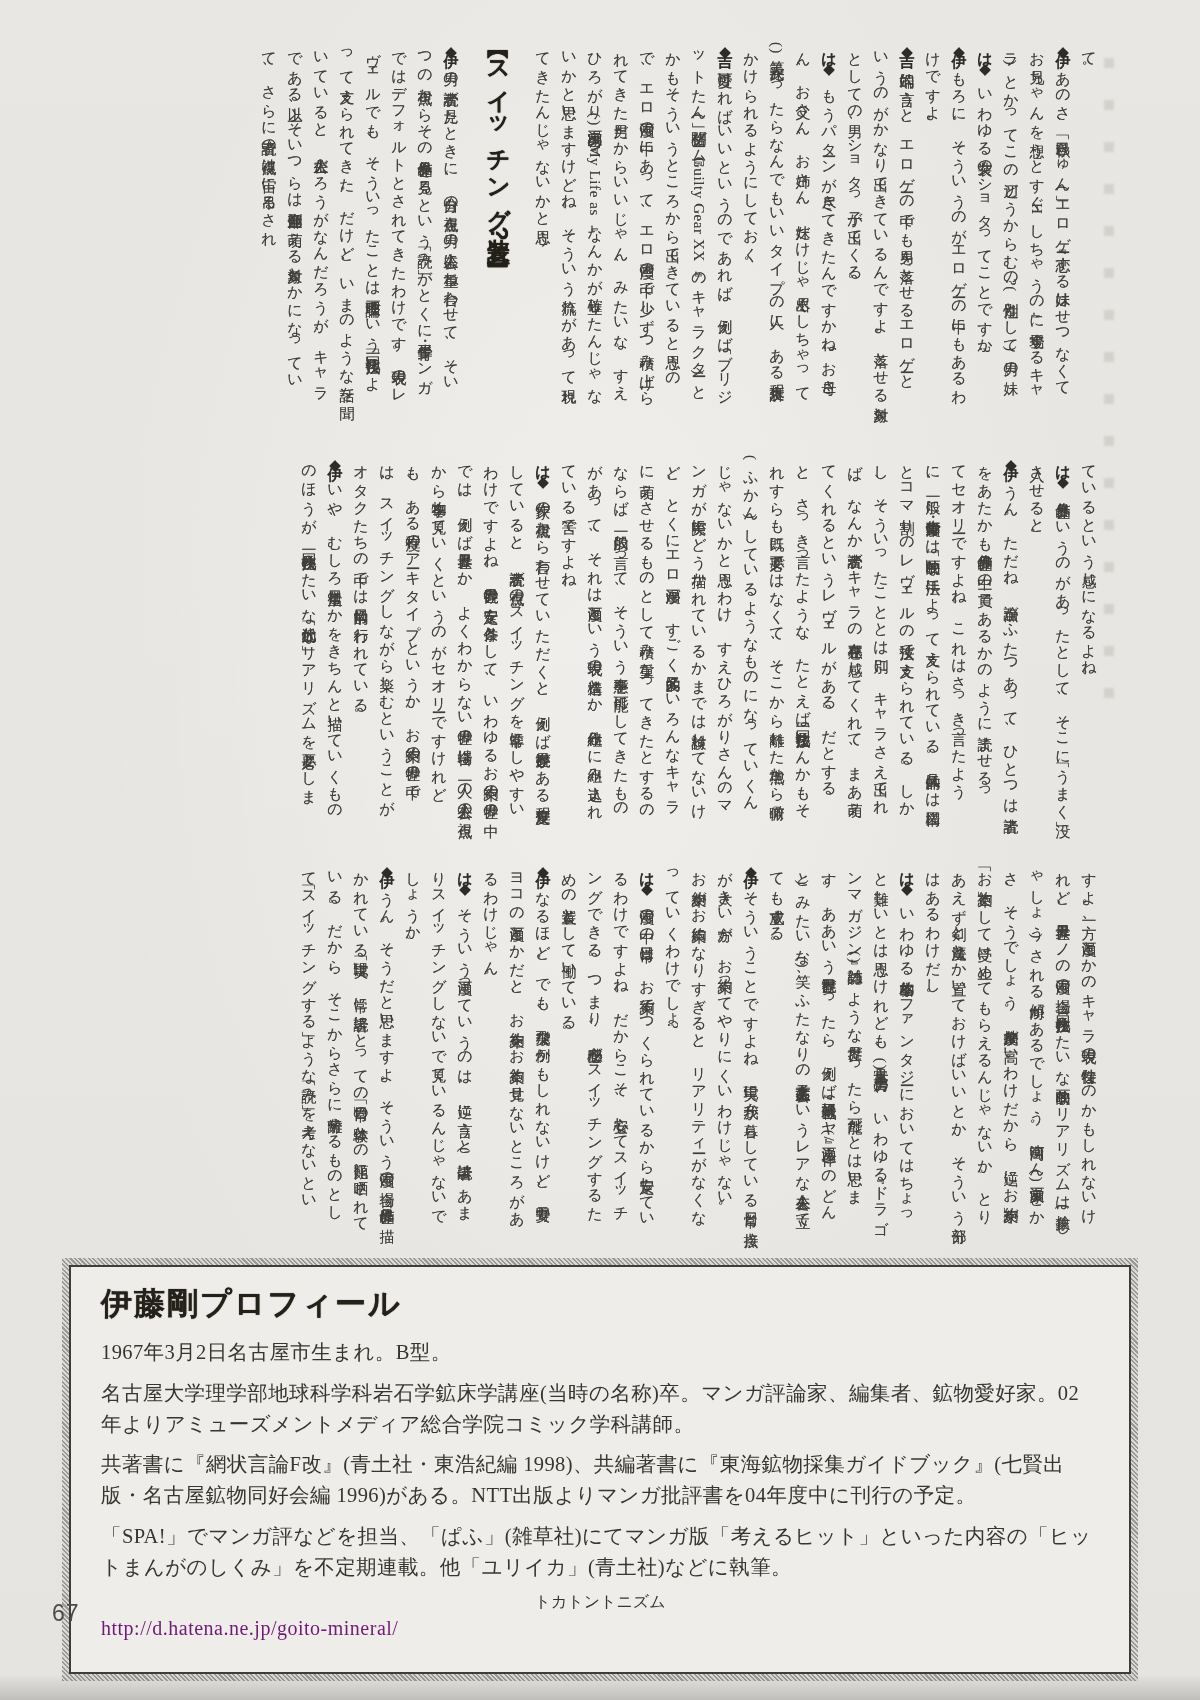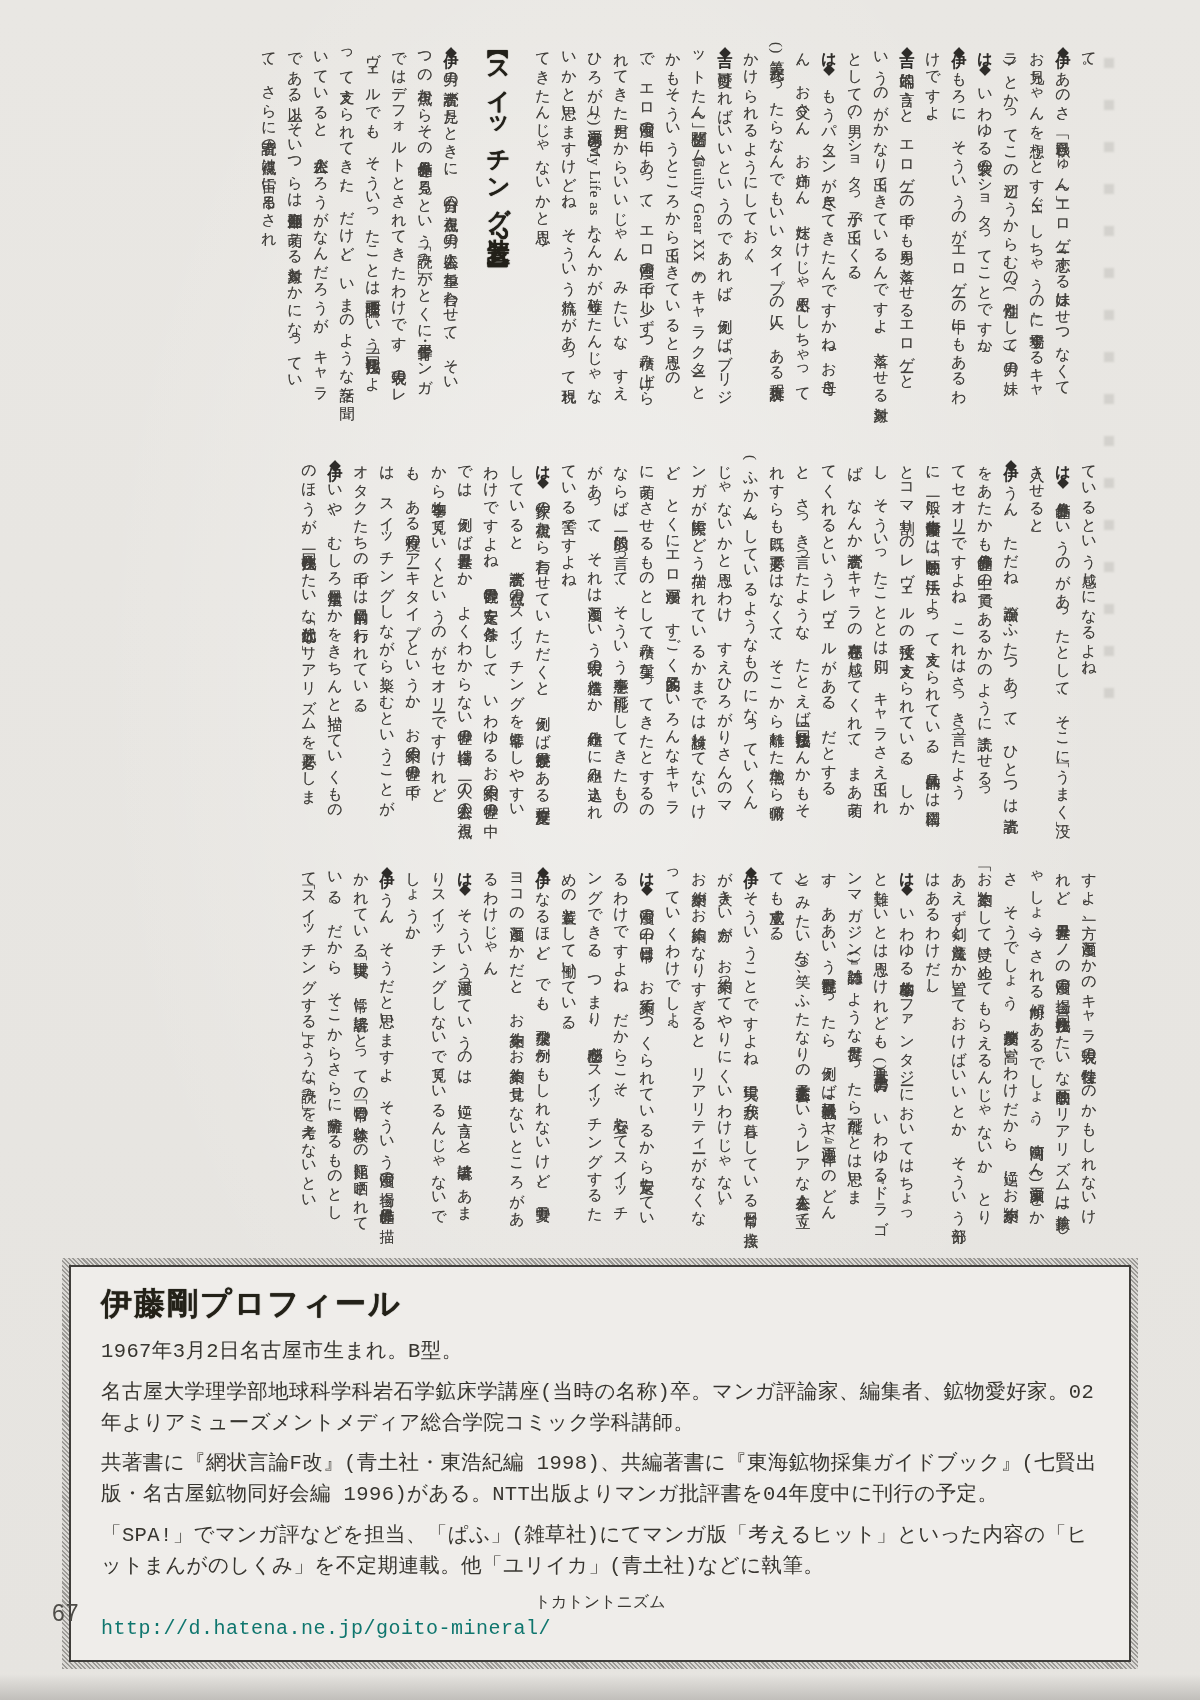--- a/index.html
+++ b/index.html
@@ -42,31 +42,31 @@
     margin-block-start:8px;margin-block-end:12px;
   }
   
   .profile-frame{
     position:absolute;left:62px;top:1258px;width:1076px;box-sizing:border-box;
     padding:7px;
     background:repeating-linear-gradient(45deg,#9b9995 0 1.5px,#dbd9d5 1.5px 3.2px);
   }
   .profile-inner{
     background:#efedea;border:2px solid #3f3d3a;
-    padding:16px 30px 20px 30px;
-    font-family:Liberation Mono, monospace;
+    padding:16px 30px 32px 30px;
+    font-family:Liberation Serif, serif;
     color:#37352f;
   }
   .profile-heading{
     margin:0 0 12px 0;font-size:31px;font-weight:900;letter-spacing:2px;
     color:#232118;text-shadow:0 0 1px #232118;
   }
   .profile-line{margin:10px 0;font-size:20.5px;line-height:1.5;letter-spacing:0.4px;}
   .profile-site{margin:8px 0 2px 0;font-size:16px;text-align:center;}
-  .profile-url{margin:4px 0 0 0;font-size:20px;letter-spacing:0.5px;color:#0f766e;}
+  .profile-url{margin:4px 0 0 0;font-size:20px;letter-spacing:0.5px;color:#701a75;}
   
   .page-number{
     position:absolute;left:52px;top:1600px;
     font-family:"Liberation Sans","DejaVu Sans",sans-serif;
     font-size:23px;color:#4e4c48;letter-spacing:1px;
   }
   
   .bleed{
     position:absolute;left:1104px;top:58px;width:10px;height:640px;
     background:repeating-linear-gradient(to bottom,

